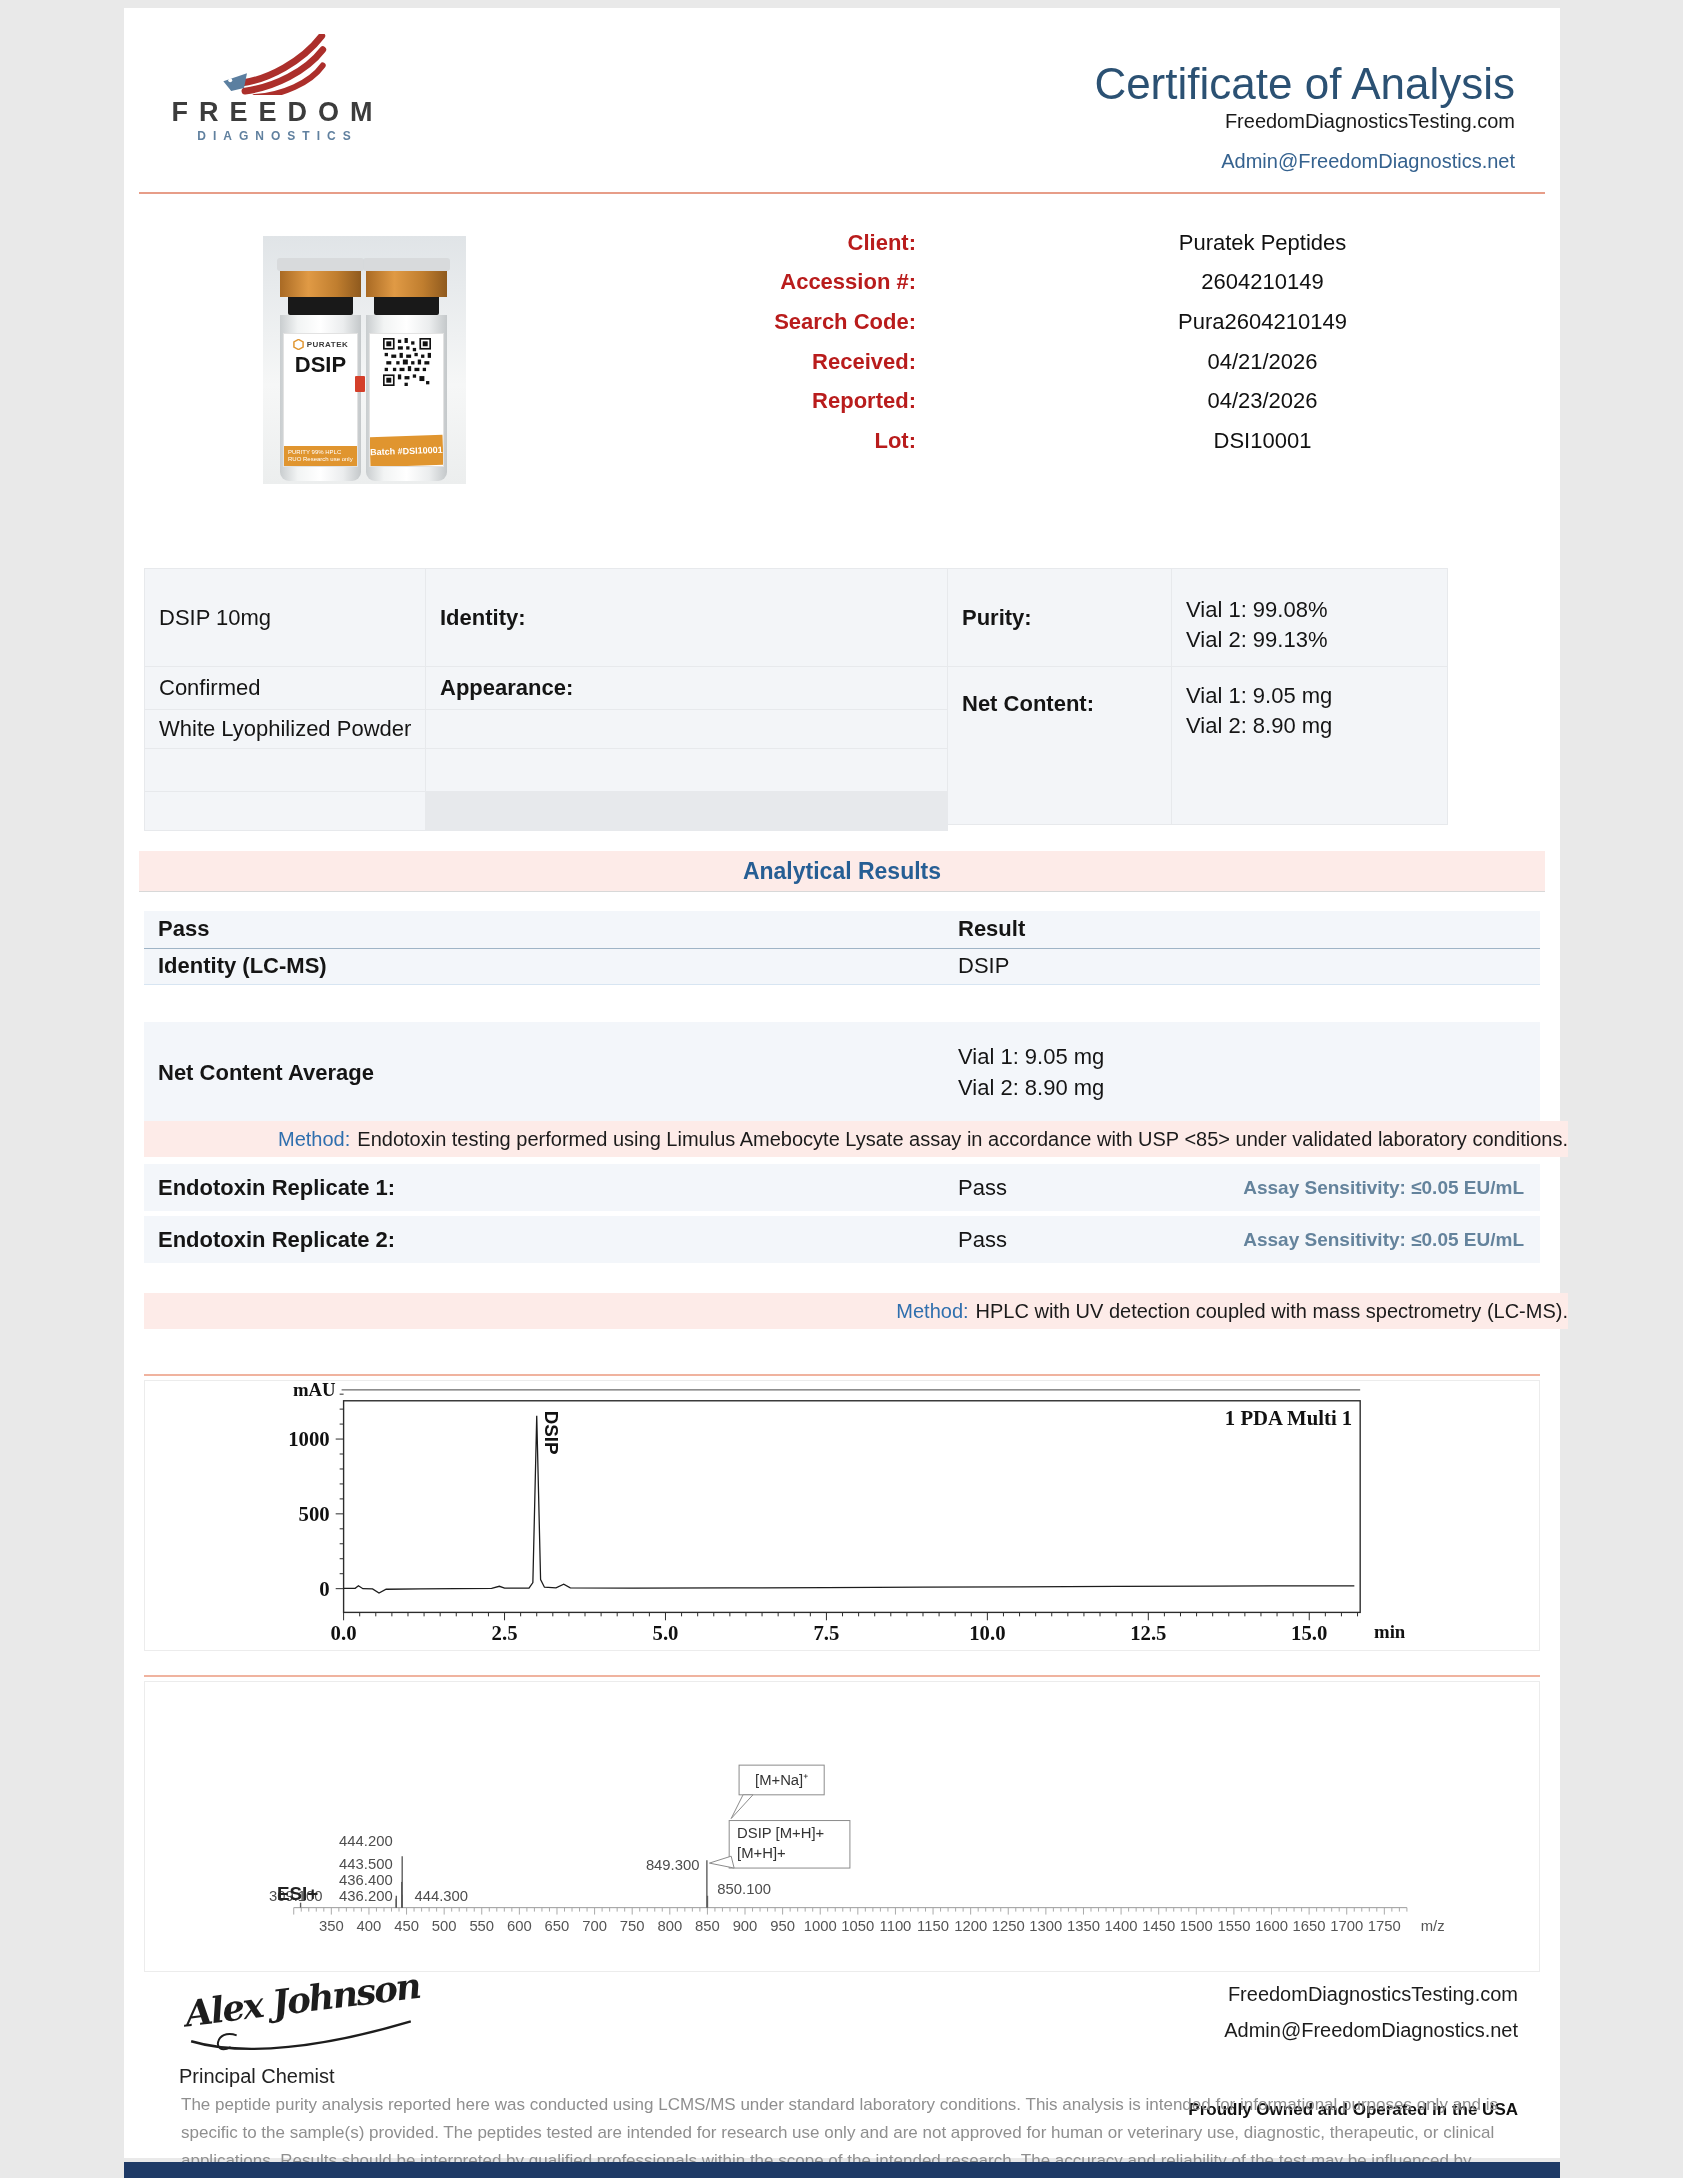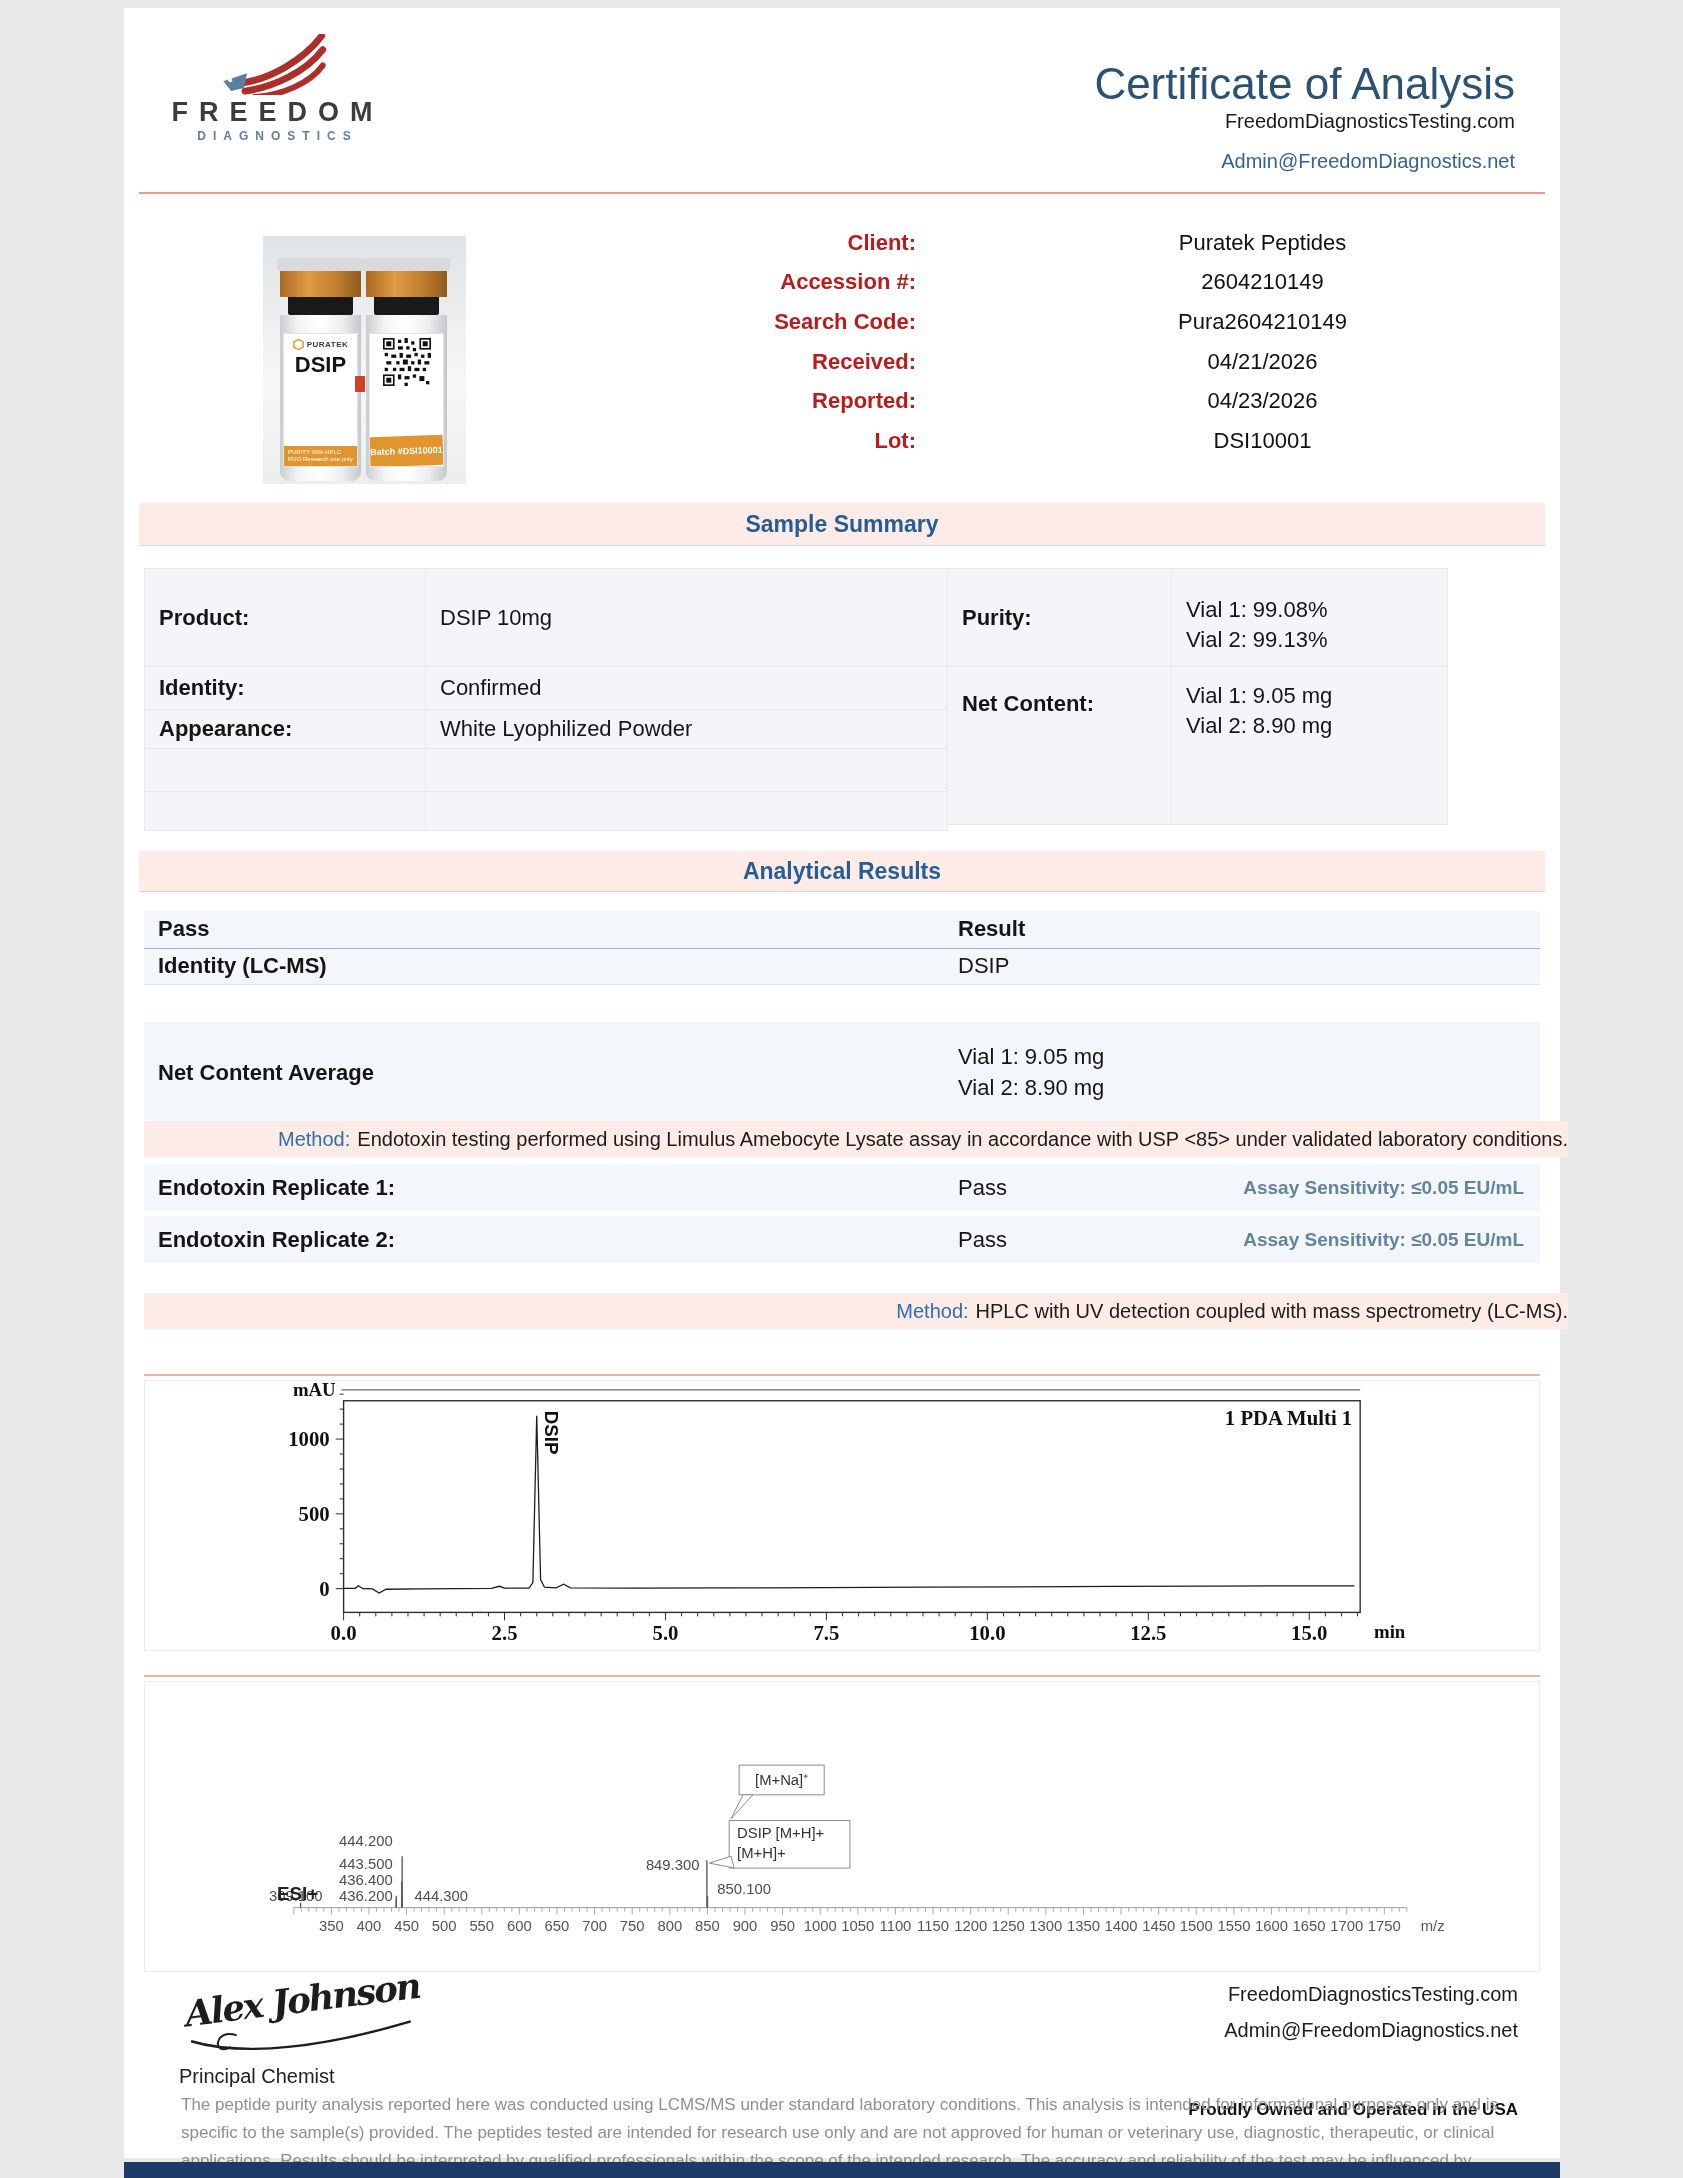--- a/index.html
+++ b/index.html
@@ -181,26 +181,22 @@
   <div class="abs ci-value" style="left:871px;top:261px;width:535px;">2604210149</div>
   <div class="abs ci-label" style="left:396px;top:301px;width:396px;">Search Code:</div>
   <div class="abs ci-value" style="left:871px;top:301px;width:535px;">Pura2604210149</div>
   <div class="abs ci-label" style="left:396px;top:341px;width:396px;">Received:</div>
   <div class="abs ci-value" style="left:871px;top:341px;width:535px;">04/21/2026</div>
   <div class="abs ci-label" style="left:396px;top:380px;width:396px;">Reported:</div>
   <div class="abs ci-value" style="left:871px;top:380px;width:535px;">04/23/2026</div>
   <div class="abs ci-label" style="left:396px;top:420px;width:396px;">Lot:</div>
   <div class="abs ci-value" style="left:871px;top:420px;width:535px;">DSI10001</div>
 
-  <div class="abs sec-bar" style="top:495px;height:42px;">
-    <span>Sample Summary</span>
-  </div>
 
   <div class="abs ss-grid" style="left:20px;top:560px;width:802px;grid-template-columns:280px 1fr;grid-template-rows:97px 42px 38px 42px 38px;">
-    <div class="ss-cell ss-lab">Product:</div>
     <div class="ss-cell">DSIP 10mg</div>
     <div class="ss-cell ss-lab">Identity:</div>
     <div class="ss-cell">Confirmed</div>
     <div class="ss-cell ss-lab">Appearance:</div>
     <div class="ss-cell">White Lyophilized Powder</div>
     <div class="ss-cell"></div>
     <div class="ss-cell"></div>
     <div class="ss-cell"></div>
     <div class="ss-cell"></div>
   </div>

